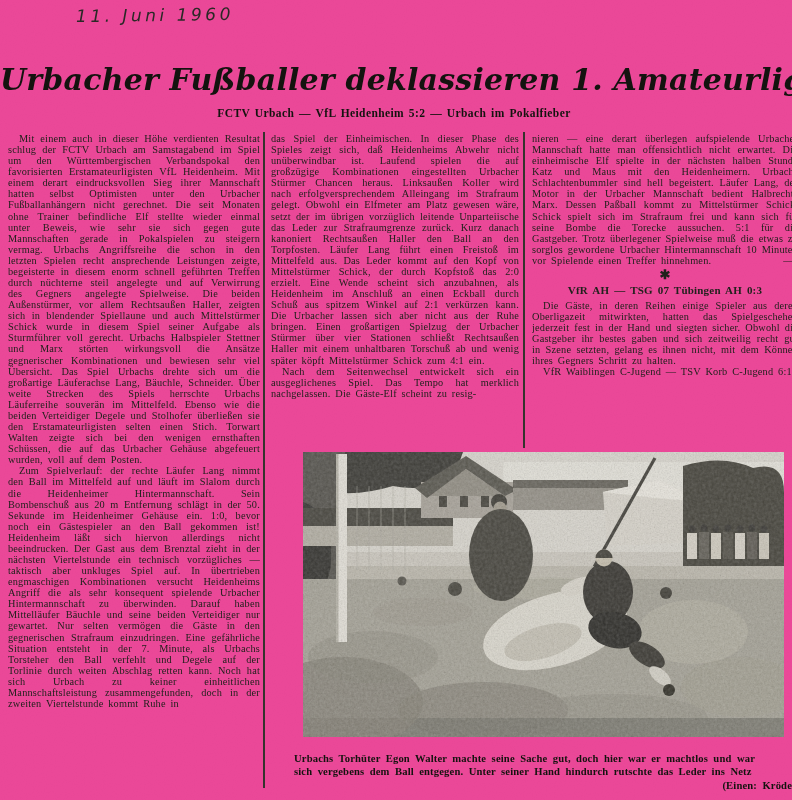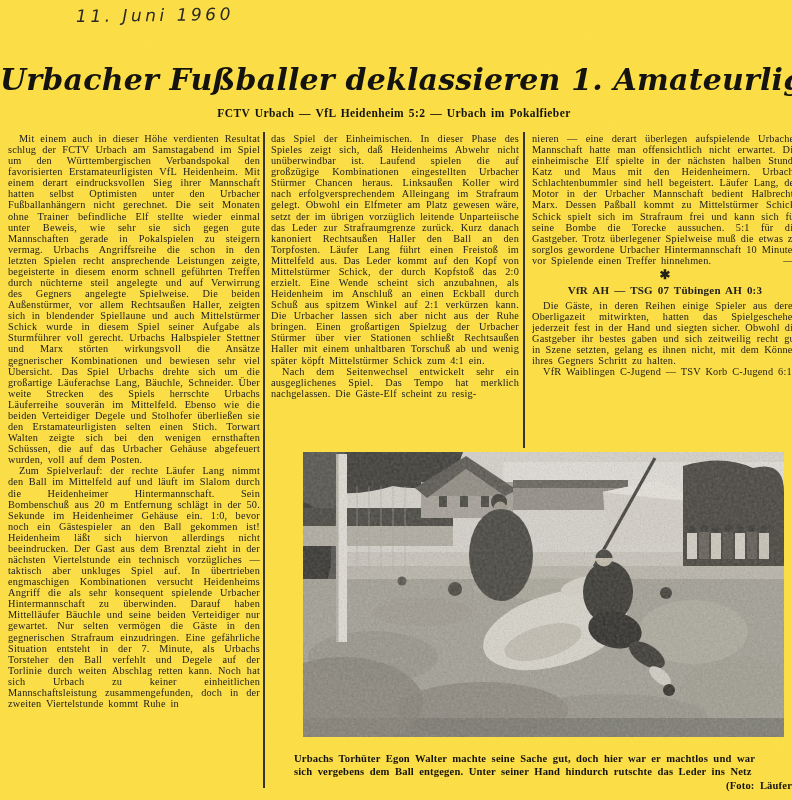--- a/index.html
+++ b/index.html
@@ -1,18 +1,18 @@
 <!DOCTYPE html>
 <html lang="de"><head>
 <meta charset="utf-8">
 <style>
   html,body { margin:0; padding:0; background:#e9e8e4; }
   .page {
     position:relative; width:792px; height:800px; overflow:hidden;
-    background:#fde047; color:#1d1b18;
+    background:#ec4899; color:#1d1b18;
     font-family:"Liberation Serif", serif;
   }
   .pagenoise { position:absolute; left:0; top:0; pointer-events:none; opacity:.055; mix-blend-mode:multiply; }
 
   .date {
     position:absolute; left:76px; top:5px;
     font-family:"DejaVu Sans", sans-serif; font-style:italic;
     font-size:17px; letter-spacing:3.5px; color:#2a2926;
     transform:rotate(-0.8deg); white-space:nowrap;
   }
@@ -79,21 +79,21 @@
   <div class="vrule" id="rule1"></div>
   <div class="vrule" id="rule2"></div>
 
   <div class="col" id="col1">
     <p class="p">Mit einem auch in dieser Höhe verdienten Resultat schlug der FCTV Urbach am Samstagabend im Spiel um den Württembergischen Verbandspokal den favorisierten Erstamateurligisten VfL Heidenheim. Mit einem derart eindrucksvollen Sieg ihrer Mannschaft hatten selbst Optimisten unter den Urbacher Fußballanhängern nicht gerechnet. Die seit Monaten ohne Trainer befindliche Elf stellte wieder einmal unter Beweis, wie sehr sie sich gegen gute Mannschaften gerade in Pokalspielen zu steigern vermag. Urbachs Angriffsreihe die schon in den letzten Spielen recht ansprechende Leistungen zeigte, begeisterte in diesem enorm schnell geführten Treffen durch nüchterne steil angelegte und auf Verwirrung des Gegners angelegte Spielweise. Die beiden Außenstürmer, vor allem Rechtsaußen Haller, zeigten sich in blendender Spiellaune und auch Mittelstürmer Schick wurde in diesem Spiel seiner Aufgabe als Sturmführer voll gerecht. Urbachs Halbspieler Stettner und Marx störten wirkungsvoll die Ansätze gegnerischer Kombinationen und bewiesen sehr viel Übersicht. Das Spiel Urbachs drehte sich um die großartige Läuferachse Lang, Bäuchle, Schneider. Über weite Strecken des Spiels herrschte Urbachs Läuferreihe souverän im Mittelfeld. Ebenso wie die beiden Verteidiger Degele und Stolhofer überließen sie den Erstamateurligisten selten einen Stich. Torwart Walten zeigte sich bei den wenigen ernsthaften Schüssen, die auf das Urbacher Gehäuse abgefeuert wurden, voll auf dem Posten.</p>
     <p class="p">Zum Spielverlauf: der rechte Läufer Lang nimmt den Ball im Mittelfeld auf und läuft im Slalom durch die Heidenheimer Hintermannschaft. Sein Bombenschuß aus 20 m Entfernung schlägt in der 50. Sekunde im Heidenheimer Gehäuse ein. 1:0, bevor noch ein Gästespieler an den Ball gekommen ist! Heidenheim läßt sich hiervon allerdings nicht beeindrucken. Der Gast aus dem Brenztal zieht in der nächsten Viertelstunde ein technisch vorzügliches — taktisch aber unkluges Spiel auf. In übertrieben engmaschigen Kombinationen versucht Heidenheims Angriff die als sehr konsequent spielende Urbacher Hintermannschaft zu überwinden. Darauf haben Mittelläufer Bäuchle und seine beiden Verteidiger nur gewartet. Nur selten vermögen die Gäste in den gegnerischen Strafraum einzudringen. Eine gefährliche Situation entsteht in der 7. Minute, als Urbachs Torsteher den Ball verfehlt und Degele auf der Torlinie durch weiten Abschlag retten kann. Noch hat sich Urbach zu keiner einheitlichen Mannschaftsleistung zusammengefunden, doch in der zweiten Viertelstunde kommt Ruhe in</p>
   </div>
 
   <div class="col" id="col2">
     <p class="p cont">das Spiel der Einheimischen. In dieser Phase des Spieles zeigt sich, daß Heidenheims Abwehr nicht unüberwindbar ist. Laufend spielen die auf großzügige Kombinationen eingestellten Urbacher Stürmer Chancen heraus. Linksaußen Koller wird nach erfolgversprechendem Alleingang im Strafraum gelegt. Obwohl ein Elfmeter am Platz gewesen wäre, setzt der im übrigen vorzüglich leitende Unparteiische das Leder zur Strafraumgrenze zurück. Kurz danach kanoniert Rechtsaußen Haller den Ball an den Torpfosten. Läufer Lang führt einen Freistoß im Mittelfeld aus. Das Leder kommt auf den Kopf von Mittelstürmer Schick, der durch Kopfstoß das 2:0 erzielt. Eine Wende scheint sich anzubahnen, als Heidenheim im Anschluß an einen Eckball durch Schuß aus spitzem Winkel auf 2:1 verkürzen kann. Die Urbacher lassen sich aber nicht aus der Ruhe bringen. Einen großartigen Spielzug der Urbacher Stürmer über vier Stationen schließt Rechtsaußen Haller mit einem unhaltbaren Torschuß ab und wenig später köpft Mittelstürmer Schick zum 4:1 ein.</p>
-    <p class="p">Nach dem Seitenwechsel entwickelt sehr ein ausgeglichenes Spiel. Das Tempo hat merklich nachgelassen. Die Gäste-Elf scheint zu resig-</p>
+    <p class="p">Nach dem Seitenwechsel entwickelt sich ein ausgeglichenes Spiel. Das Tempo hat merklich nachgelassen. Die Gäste-Elf scheint zu resig-</p>
   </div>
 
   <div class="col" id="col3">
     <p class="p cont"><span>nieren — eine derart überlegen aufspielende Urbacher Mannschaft hatte man offensichtlich nicht erwartet. Die einheimische Elf spielte in der nächsten halben Stunde Katz und Maus mit den Heidenheimern. Urbachs Schlachtenbummler sind hell begeistert. Läufer Lang, der Motor in der Urbacher Mannschaft bedient Halbrechts Marx. Dessen Paßball kommt zu Mittelstürmer Schick. Schick spielt sich im Strafraum frei und kann sich für seine Bombe die Torecke aussuchen. 5:1 für die Gastgeber. Trotz überlegener Spielweise muß die etwas zu sorglos gewordene Urbacher Hintermannschaft 10 Minuten vor Spielende einen Treffer hinnehmen.</span><span class="sign">—s</span></p>
     <p class="p divider-star">✱</p>
     <p class="p subheading2">VfR AH — TSG 07 Tübingen AH 0:3</p>
     <p class="p">Die Gäste, in deren Reihen einige Spieler aus deren Oberligazeit mitwirkten, hatten das Spielgeschehen jederzeit fest in der Hand und siegten sicher. Obwohl die Gastgeber ihr bestes gaben und sich zeitweilig recht gut in Szene setzten, gelang es ihnen nicht, mit dem Können ihres Gegners Schritt zu halten.</p>
     <p class="p">VfR Waiblingen C-Jugend — TSV Korb C-Jugend 6:1.</p>
   </div>
 
@@ -199,16 +199,16 @@
 
       <rect width="481" height="285" fill="#d8d4cb" opacity="0.1"></rect>
       <rect width="481" height="285" filter="url(#gr1)" opacity="0.38" style="mix-blend-mode:multiply"></rect>
       <rect width="481" height="285" filter="url(#gr2)" opacity="0.22" style="mix-blend-mode:screen"></rect>
     </svg>
   </div>
 
   <div class="caption">
     <div class="cap-line">Urbachs Torhüter Egon Walter machte seine Sache gut, doch hier war er machtlos und war</div>
     <div class="cap-line">sich vergebens dem Ball entgegen. Unter seiner Hand hindurch rutschte das Leder ins Netz</div>
-    <div class="cap-line credit">(Foto: Läufer</div>
+    <div class="cap-line credit">(Einen: Kröde</div>
   </div>
 
 </div>
 
 </body></html>

